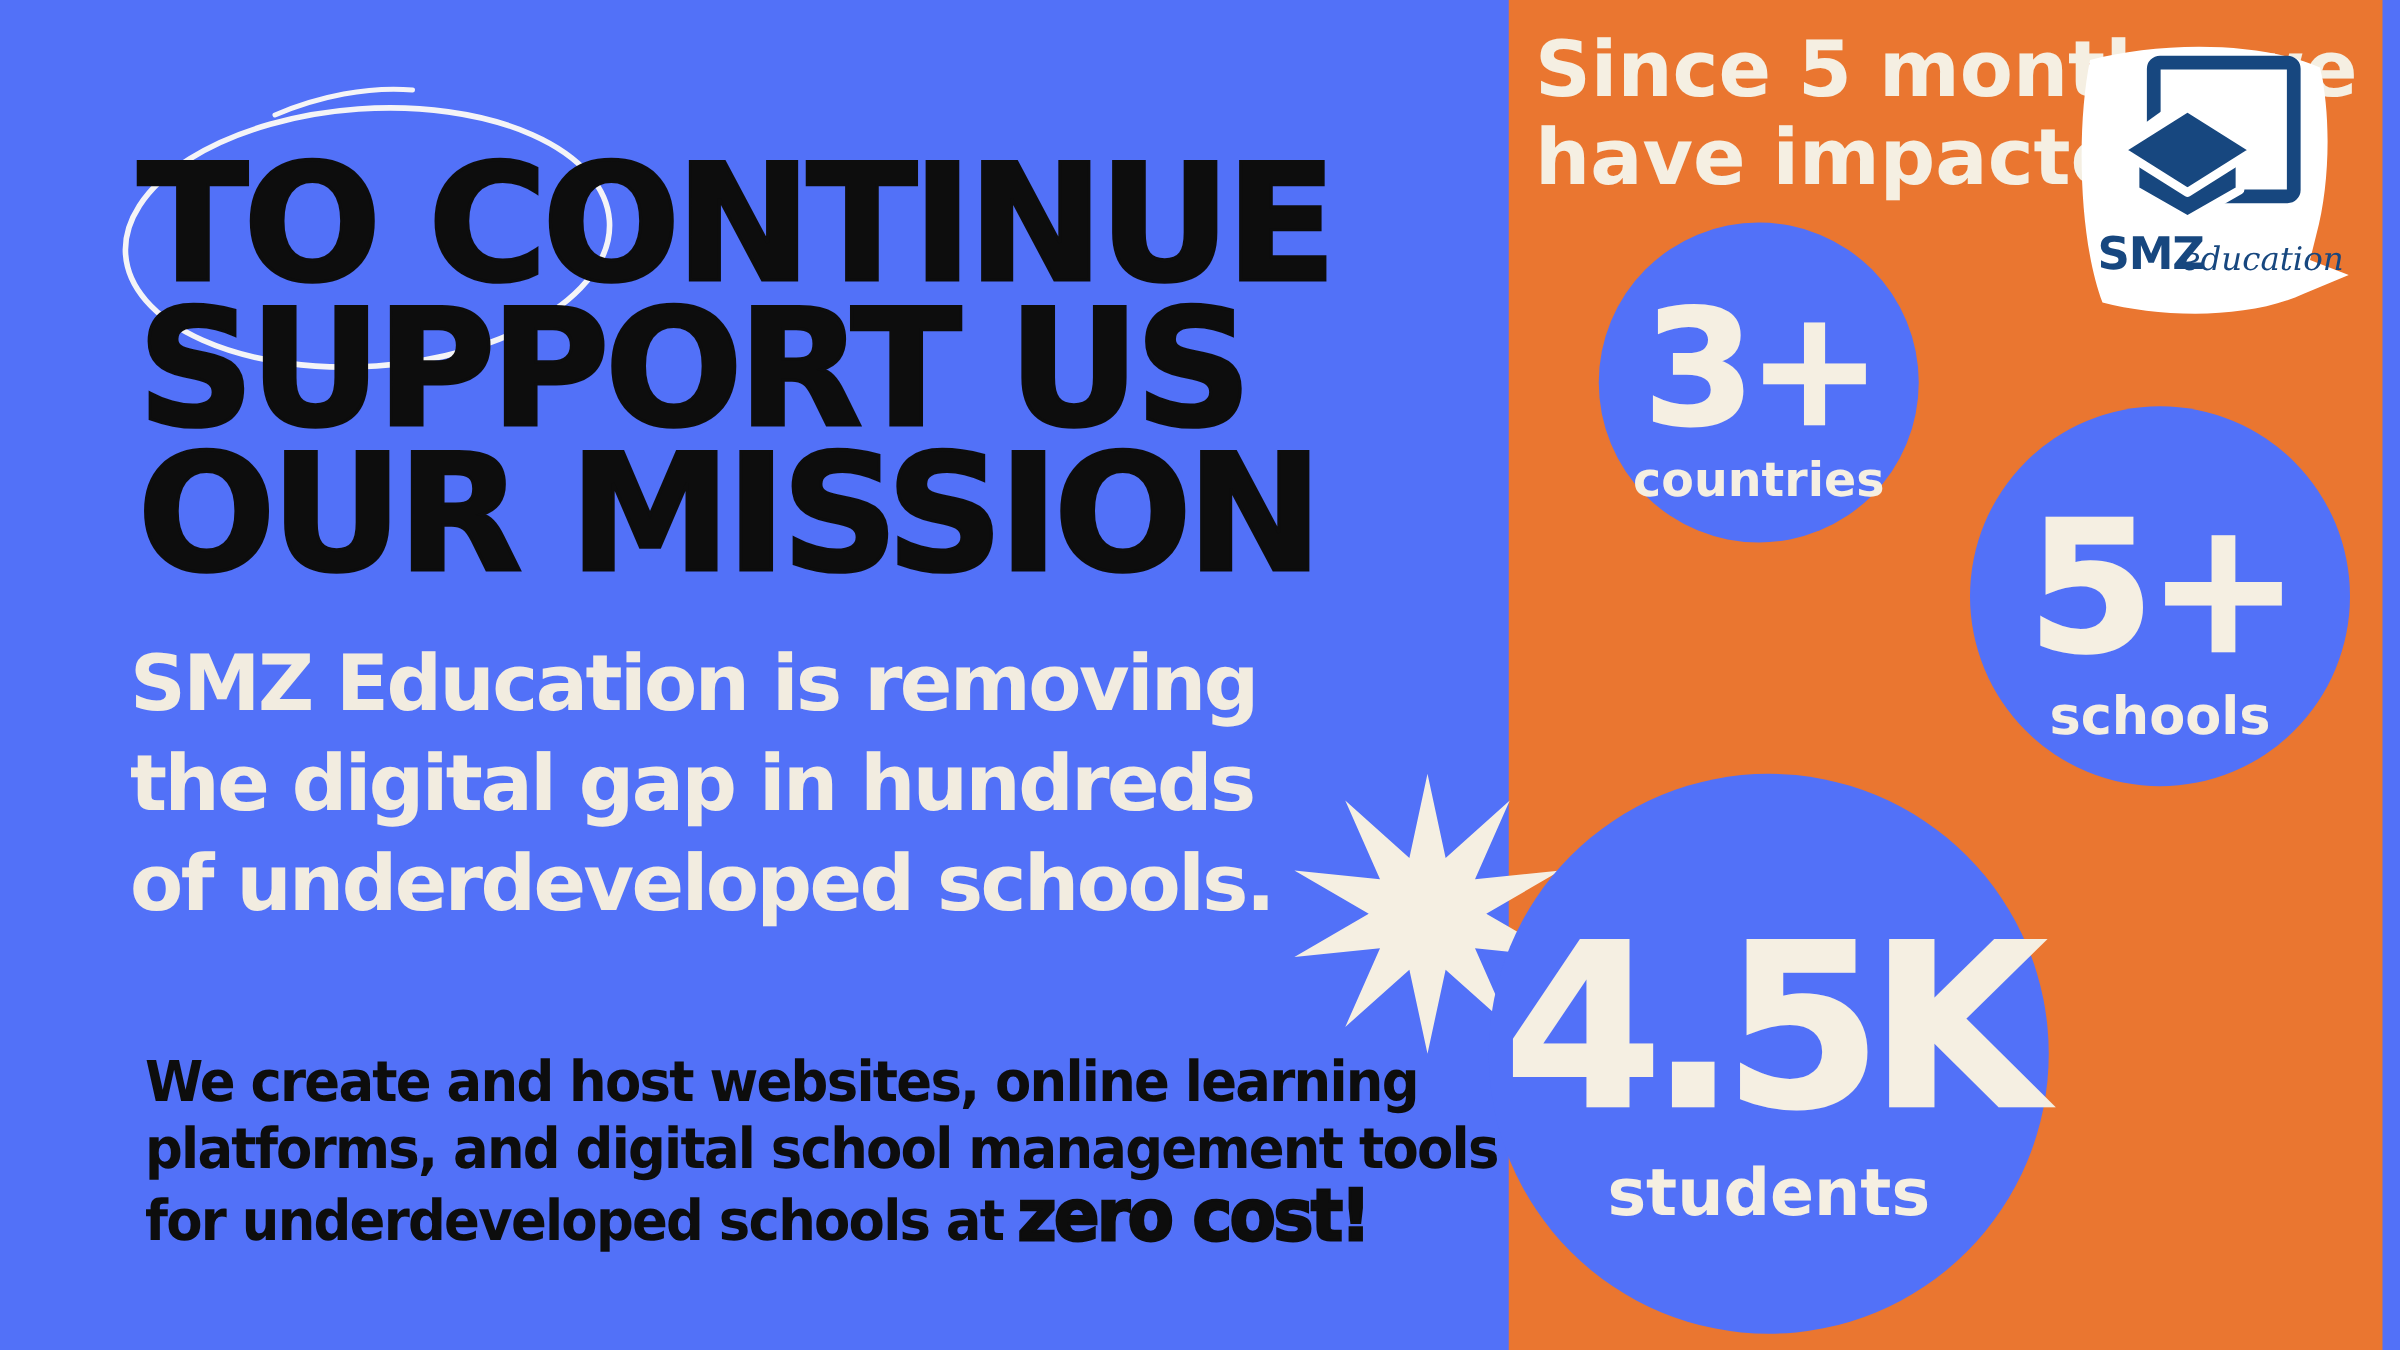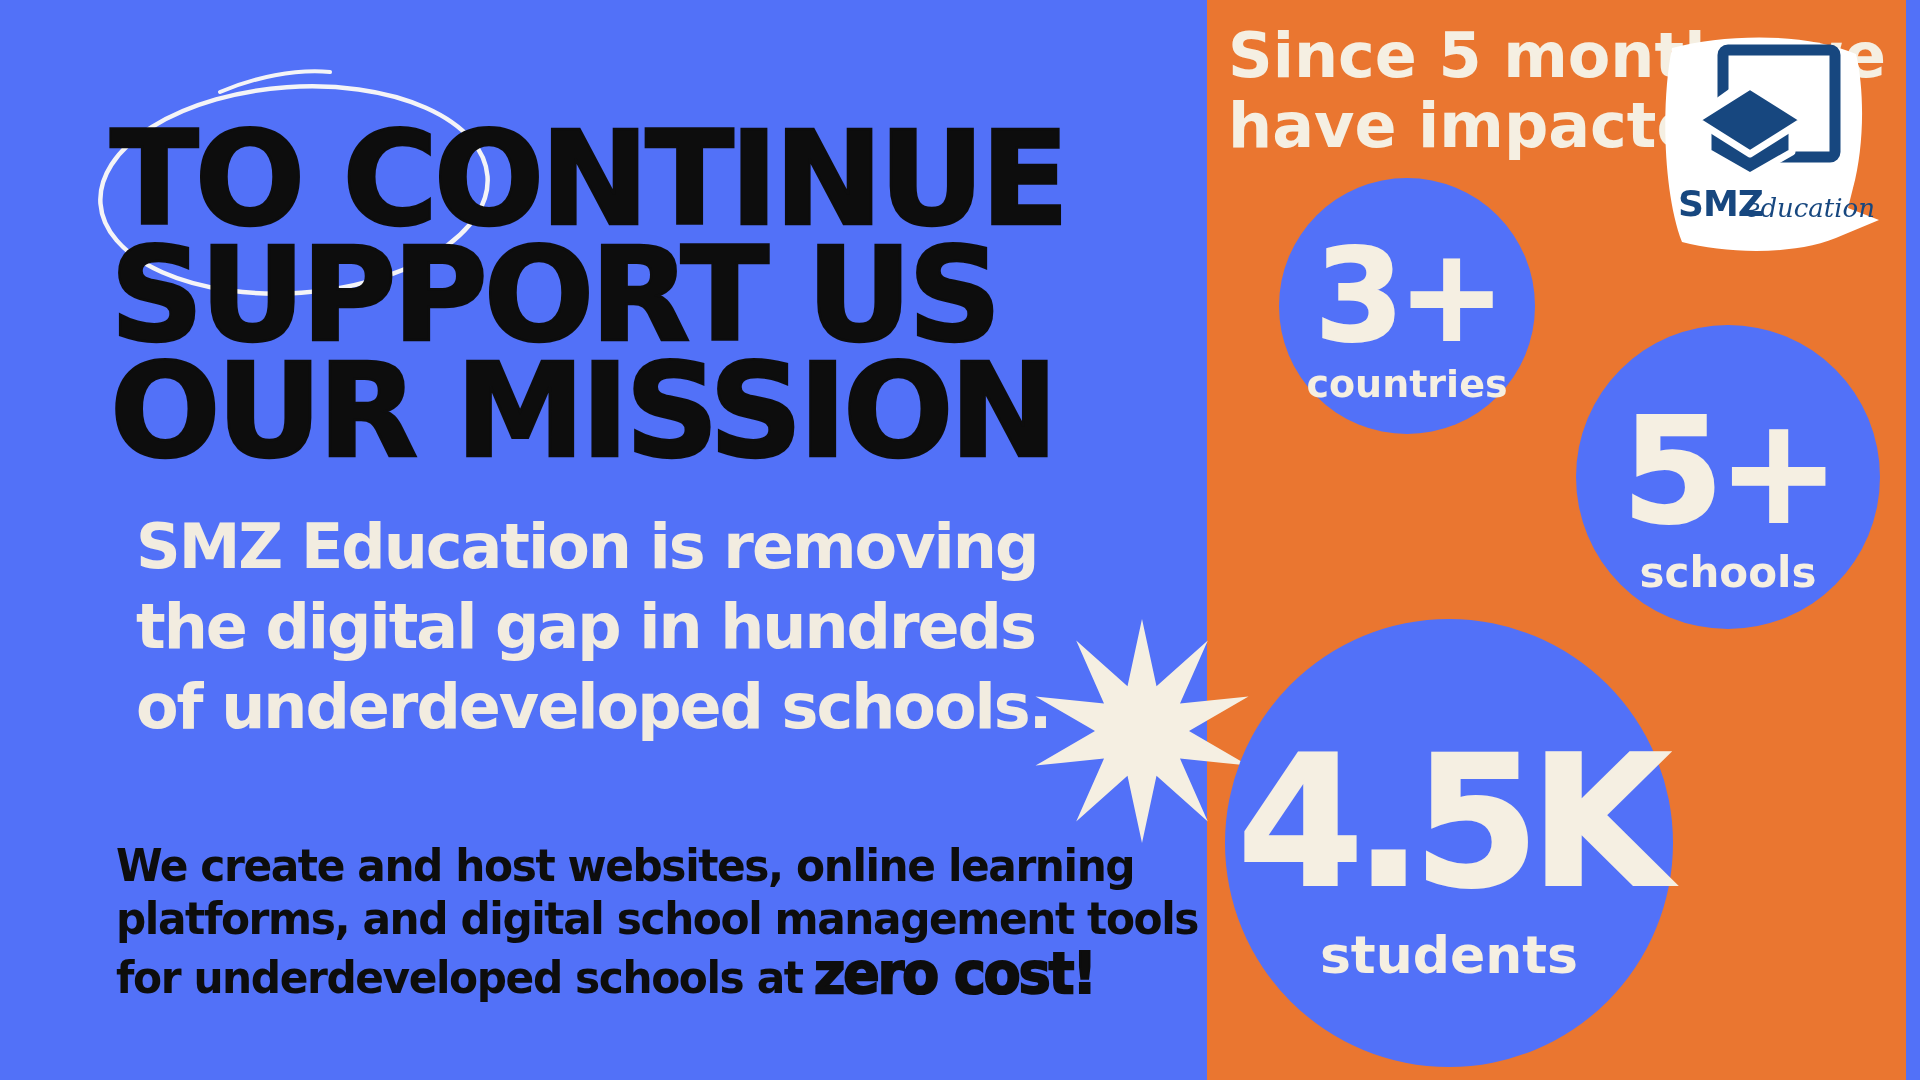--- a/index.html
+++ b/index.html
@@ -14,21 +14,21 @@
     background:#EA7630;
   }
   
   .heading {
     position:absolute; left:110px; top:121px;
     font-size:130px; line-height:116px; font-weight:bold;
     letter-spacing:-4px; color:#0D0D0D; -webkit-text-stroke:2.5px #0D0D0D;
     white-space:nowrap;
   }
   .subheading {
-    position:absolute; left:136px; top:507px;
+    position:absolute; left:104px; top:507px;
     font-size:62px; line-height:80px; font-weight:bold;
     letter-spacing:-2px; color:#F2ECE0; white-space:nowrap;
   }
   .body-text {
     position:absolute; left:116px; top:839px;
     font-size:45px; line-height:53px; font-weight:bold;
     letter-spacing:-1.5px; color:#0D0D0D; white-space:nowrap;
     transform:scaleX(0.94); transform-origin:left top;
   }
   .body-text .zero-cost {
@@ -54,21 +54,21 @@
     font-weight:bold; line-height:1; letter-spacing:-6px;
     -webkit-text-stroke:2px #F5EFE2;
   }
   .stat-label { font-weight:bold; }
   #circle-countries { left:1279px; top:178px; width:256px; height:256px; padding-top:0; }
   #circle-countries .stat-value { font-size:128px; margin-top:26px; }
   #circle-countries .stat-label { font-size:38px; margin-top:2px; }
   #circle-schools { left:1576px; top:325px; width:304px; height:304px; }
   #circle-schools .stat-value { font-size:146px; margin-top:40px; }
   #circle-schools .stat-label { font-size:42px; margin-top:4px; }
-  #circle-students { left:1225px; top:619px; width:448px; height:448px; }
+  #circle-students { left:1191px; top:619px; width:448px; height:448px; }
   #circle-students .stat-value { font-size:182px; letter-spacing:-10px; margin-top:30px; }
   #circle-students .stat-label { font-size:52px; margin-top:12px; }
   
   .logo { position:absolute; left:1650px; top:30px; width:240px; height:230px; }
   .logo svg { position:absolute; left:0; top:0; }
   .logo-name {
     position:absolute; left:28px; top:153px;
     font-size:36px; font-weight:bold; letter-spacing:-1px; color:#17477F;text-align:right;
   }
   .logo-suffix {

